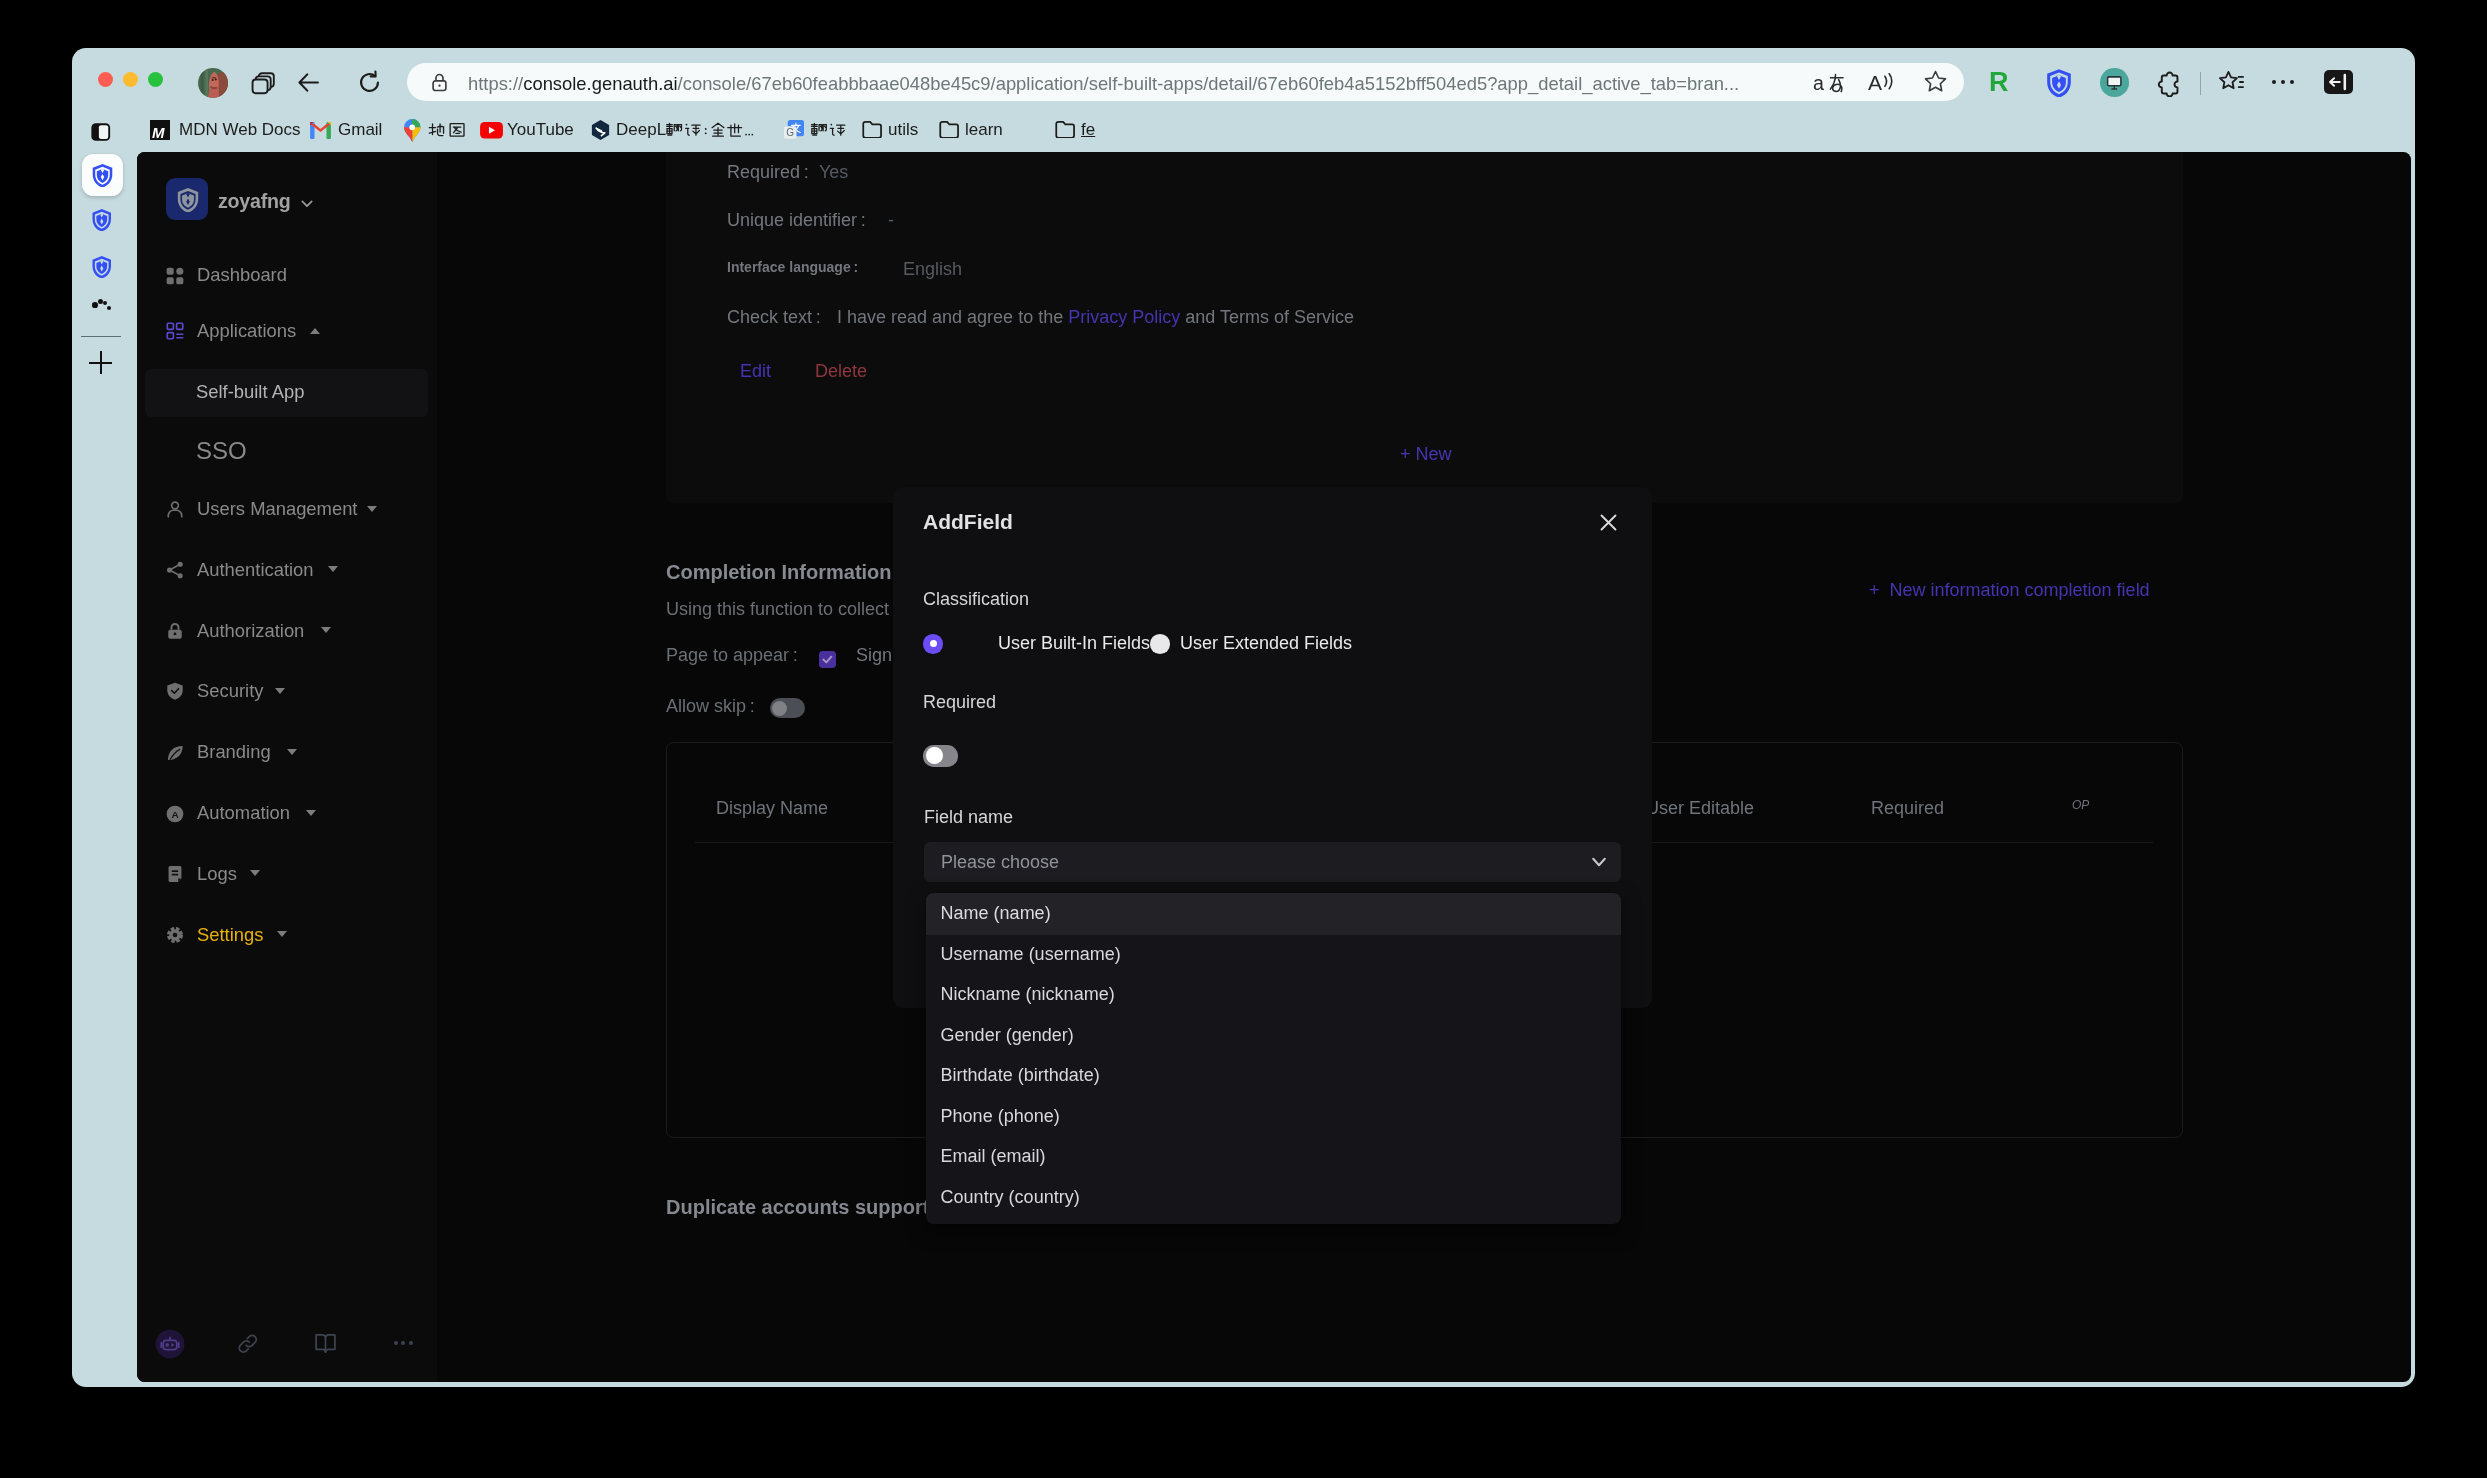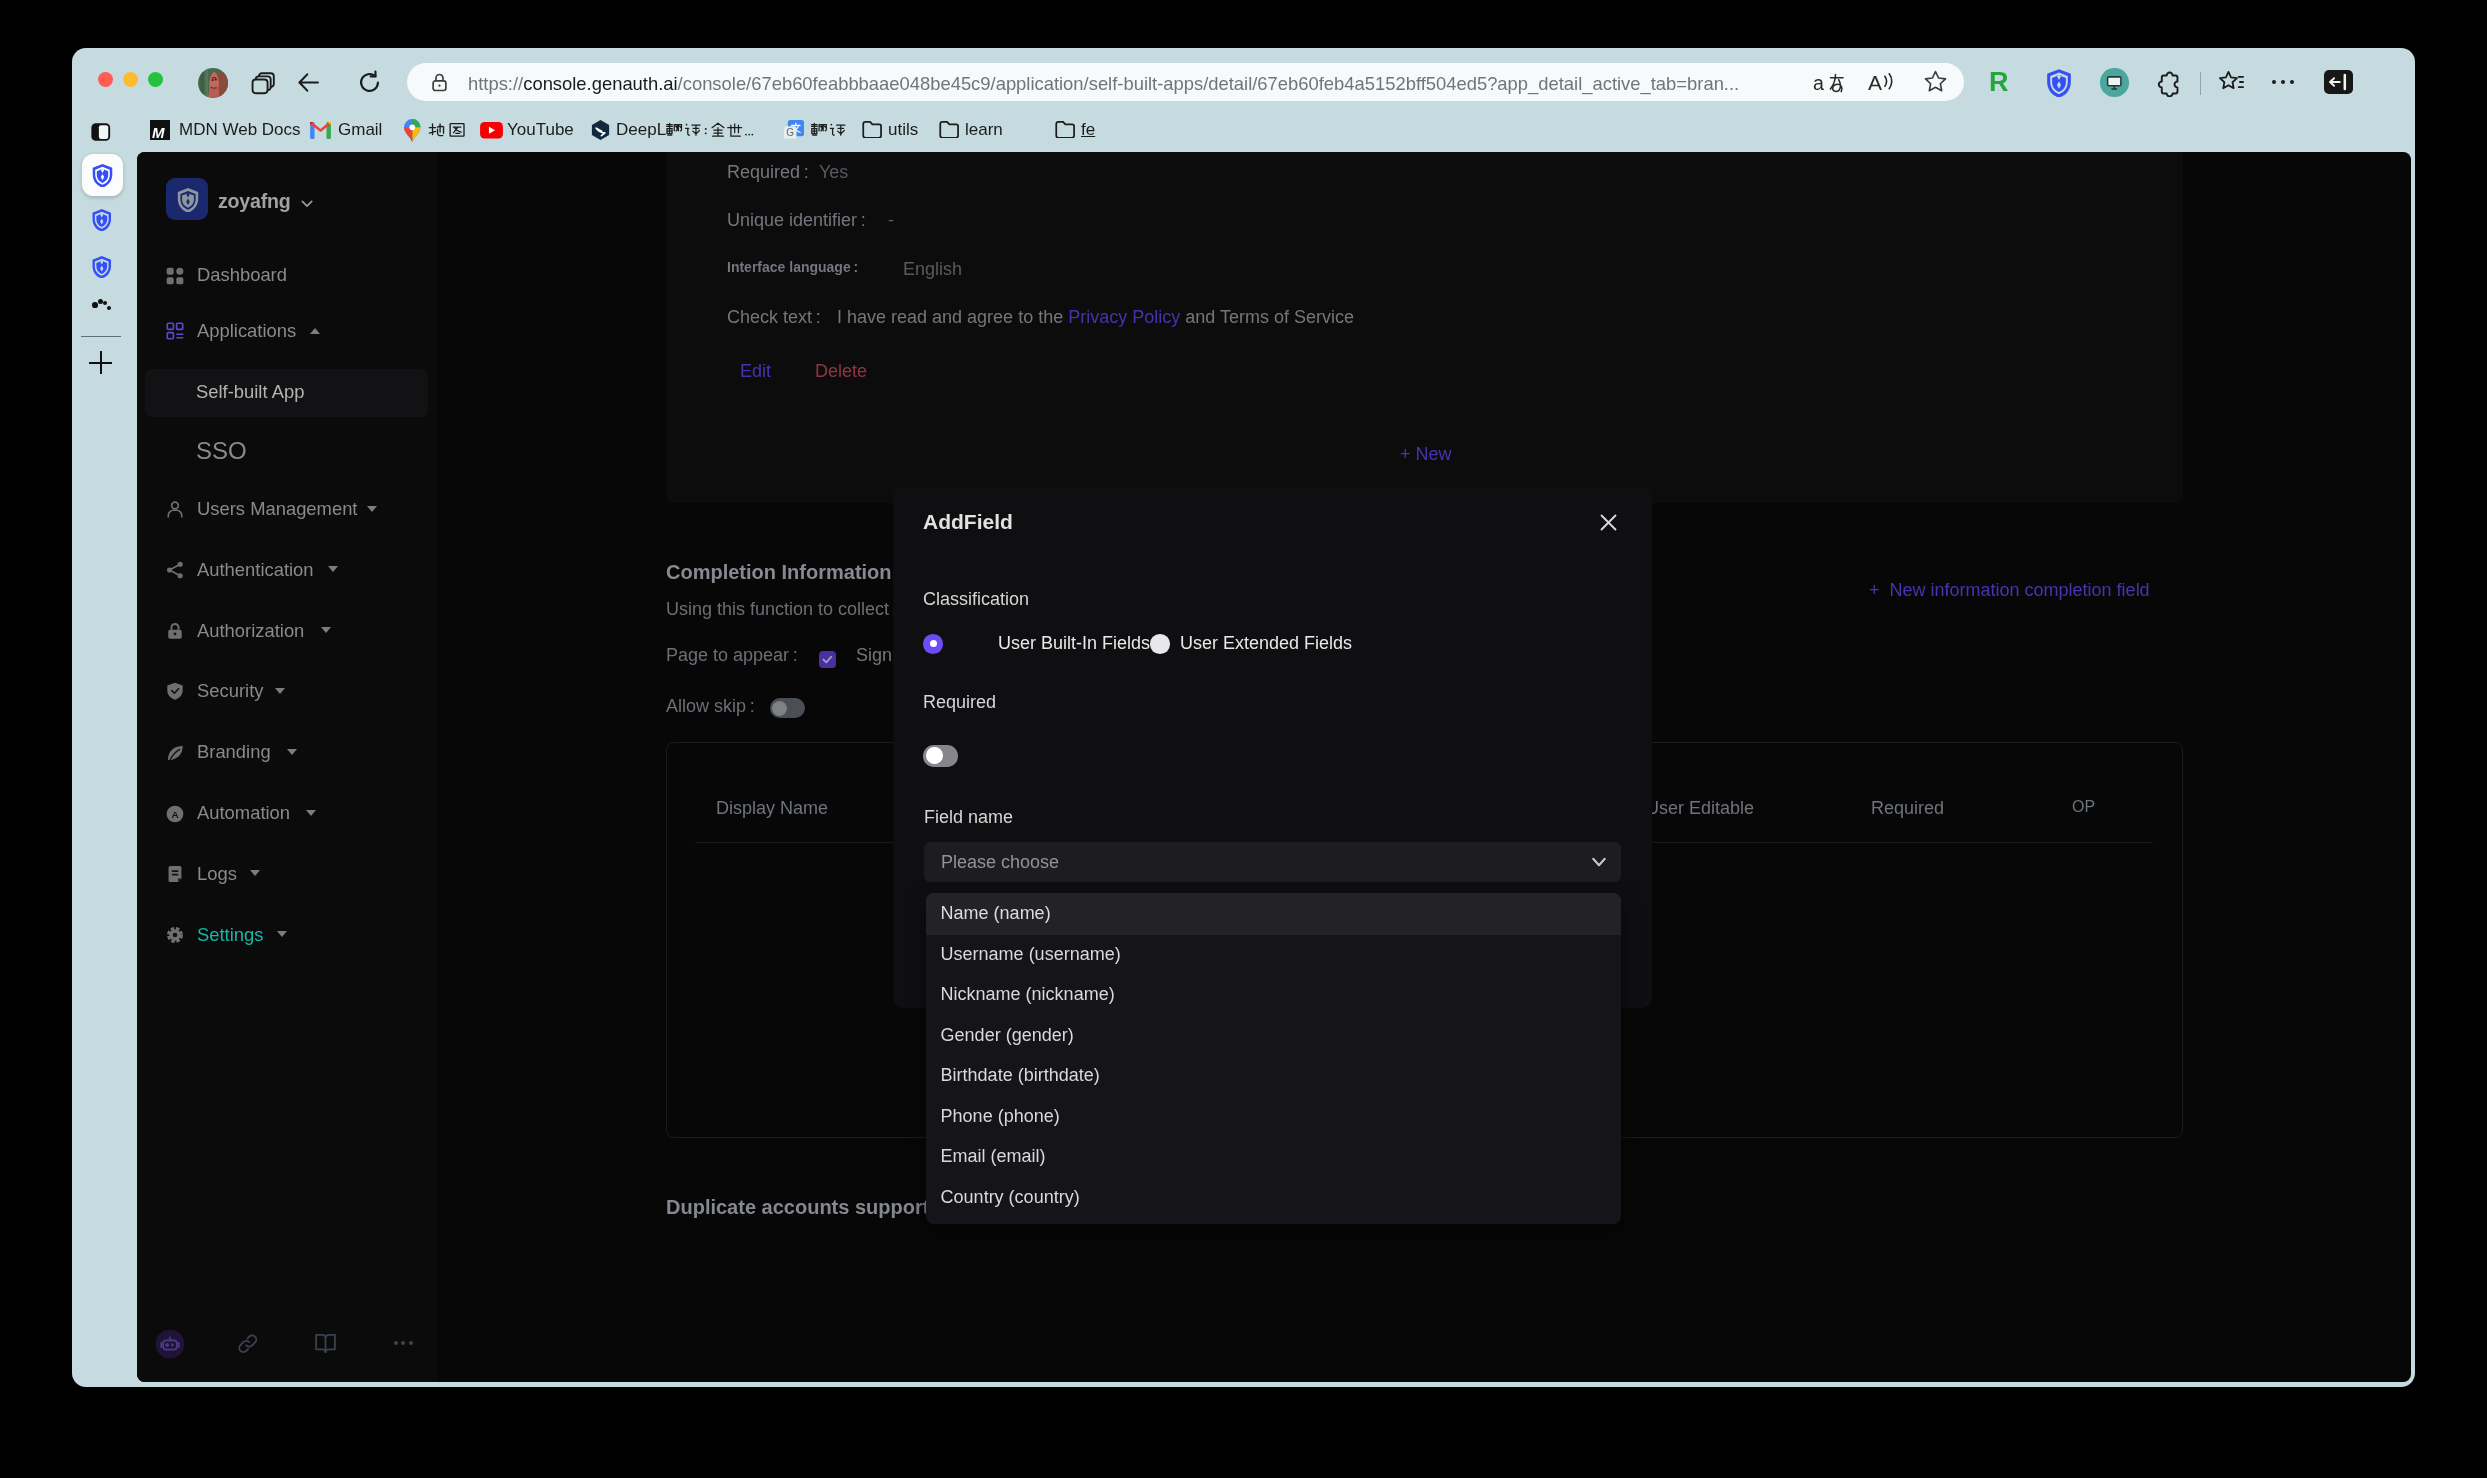--- a/index.html
+++ b/index.html
@@ -102,21 +102,21 @@
         <path d="M19 26.5 v-5.5 h5" fill="#121212"></path>
       </svg>
       <div class="txt" style="left:60px;top:711px;font-size:18.4px;color:#8a8a8a;">Logs</div>
       <div class="abs" style="left:113px;top:718px;width:0;height:0;border-left:5px solid transparent;border-right:5px solid transparent;border-top:6.3px solid #7d7d7d;"></div>
 
       <svg class="abs" style="left:29px;top:774px;" width="18" height="18" viewBox="0 0 28 28">
         <circle cx="14" cy="14" r="9" fill="none" stroke="#6f6f6f" stroke-width="7" stroke-dasharray="4.7 2.4"></circle>
         <circle cx="14" cy="14" r="9" fill="#6f6f6f"></circle>
         <circle cx="14" cy="14" r="3.6" fill="#121212"></circle>
       </svg>
-      <div class="txt" style="left:60px;top:772px;font-size:18.4px;color:#14b8a6;text-align:center;">Settings</div>
+      <div class="txt" style="left:60px;top:772px;font-size:18.4px;color:#eab308;text-align:center;">Settings</div>
       <div class="abs" style="left:140px;top:779px;width:0;height:0;border-left:5px solid transparent;border-right:5px solid transparent;border-top:6.3px solid #7d7d7d;"></div>
 
       <svg class="abs" style="left:18.4px;top:1177px;" width="30" height="30" viewBox="0 0 48 48" fill="none" stroke="#4d3b85" stroke-width="2.8">
         <circle cx="24" cy="24" r="23" fill="#1f1438" stroke="none"></circle>
         <rect x="13" y="18" width="22" height="15" rx="5"></rect>
         <circle cx="19.5" cy="25.5" r="1.6" fill="#4d3b85"></circle>
         <path d="M26 23.5 l3 2 -3 2" stroke-width="2.2"></path>
         <path d="M24 18 V13.5 M10 22 v7 M38 22 v7" stroke-linecap="round"></path>
       </svg>
       <svg class="abs" style="left:100px;top:1181px;" width="21.5" height="21.5" viewBox="0 0 34 34" fill="none" stroke="#3c434e" stroke-width="2.8" stroke-linecap="round">
@@ -156,21 +156,21 @@
       </svg>
       <div class="txt" style="left:419px;top:493px;font-size:18px;color:#73777d;">Sign up</div>
       <div class="txt" style="left:229px;top:544px;font-size:18px;color:#6b7076;">Allow skip :</div>
       <div class="abs" style="left:333px;top:546px;width:35px;height:20px;border-radius:10px;background:#4b4f55;"></div>
       <div class="abs" style="left:335px;top:549px;width:15px;height:15px;border-radius:50%;background:#7f8184;"></div>
 
       <div class="abs" style="left:229px;top:590px;width:1517px;height:396px;border:1.3px solid #1c1c1c;border-radius:7.6px;"></div>
       <div class="txt" style="left:279px;top:646px;font-size:18px;color:#6f747b;">Display Name</div>
       <div class="txt" style="left:1209px;top:646px;font-size:18px;color:#6f747b;">User Editable</div>
       <div class="txt" style="left:1434px;top:646px;font-size:18px;color:#6f747b;">Required</div>
-      <div class="txt" style="left:1635px;top:646px;font-size:16px;color:#6f747b;">OP</div>
+      <div class="txt" style="left:1635px;top:646px;font-size:12px;color:#6f747b;font-style:italic;">OP</div>
       <div class="abs" style="left:258px;top:690px;width:1458px;height:1.3px;background:#191919;"></div>
 
       <div class="txt" style="left:229px;top:1044px;font-size:20px;font-weight:700;color:#85898f;">Duplicate accounts support</div>
     </div>
     <div id="modalwrap">
 
       <div class="abs" style="left:756px;top:335px;width:759px;height:521px;border-radius:10px;background:#0f0f12;">
         <div class="txt" style="left:30px;top:23px;font-size:21px;font-weight:600;color:#e2e2e2;">AddField</div>
         <svg class="abs" style="left:706px;top:26px;" width="19" height="19" viewBox="0 0 30 30" stroke="#d9d9d9" stroke-width="3" stroke-linecap="round">
           <path d="M4 4 L26 26 M26 4 L4 26"></path>

